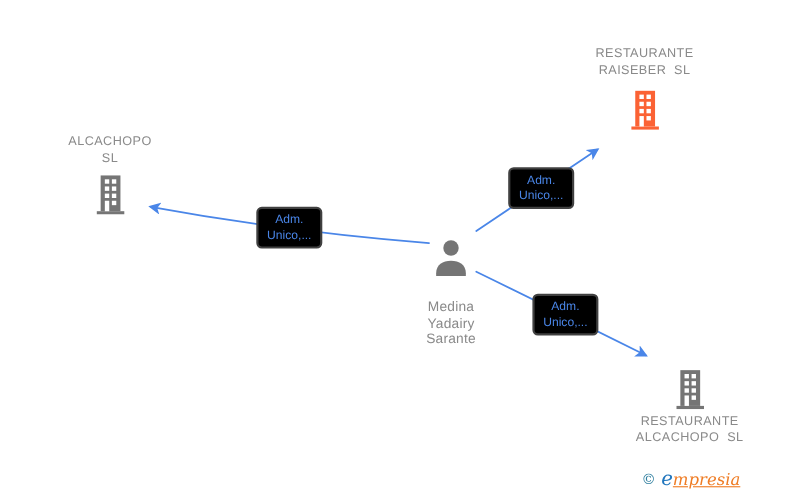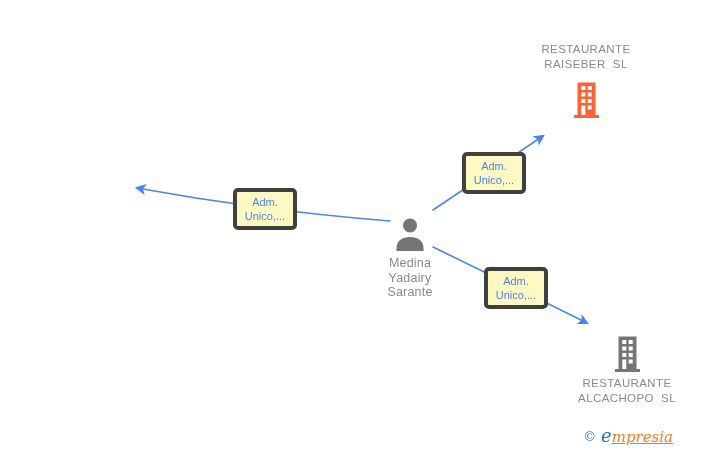--- a/index.html
+++ b/index.html
@@ -13,25 +13,25 @@
   .person-label div{font-size:12.5px;line-height:14.5px;letter-spacing:.2px;}
   .node-icon{display:block;margin:0 auto;}
   .icon-gray{color:#757575;}
   .icon-orange{color:#fb6234;}
 
   #node-kicaizel{left:516px;top:42px;}
   #node-kicaizel .node-icon{margin-top:10px;}
   #node-alcachopo{left:30px;top:122px;}
   #node-alcachopo .node-icon{margin-top:7px;}
   #node-person{left:340px;top:218px;}
-  #node-person .person-label{margin-top:4px;}
+  #node-person .person-label{margin-top:20px;}
   #node-raiseber{left:557px;top:336px;}
   #node-raiseber .company-label{margin-top:4px;}
 
-  .edge-label{position:absolute;width:56px;background:#fef9c3;border:4px solid #404040;
+  .edge-label{position:absolute;width:56px;background:#000000;border:2px solid #404040;
     border-radius:5px;color:#4a86e8;font-size:11px;line-height:14px;text-align:center;
     padding:3px 0;cursor:pointer;}
   #edge-label-0{left:233px;top:188px;}
   #edge-label-1{left:462px;top:152px;}
   #edge-label-2{left:484px;top:267px;}
 
   #watermark{position:absolute;right:3px;bottom:4px;font-style:italic;
     font-family:"DejaVu Serif",serif;font-size:15px;cursor:pointer;}
   #watermark .wm-c{color:#2f7f9f;font-style:normal;font-size:13px;vertical-align:1px;}
   #watermark .wm-e{color:#2176bd;font-size:18px;}
@@ -69,20 +69,40 @@
         <rect x="8.3" y="10.5" width="4" height="4"></rect>
           <rect x="14.7" y="10.5" width="4" height="4"></rect>
         <rect x="8.3" y="17" width="4" height="4"></rect>
           <rect x="14.7" y="17" width="4" height="4"></rect>
         <rect x="8.3" y="23.5" width="4" height="9.5"></rect>
           <rect x="14.7" y="23.5" width="4" height="4"></rect>
       </g>
     </svg>
   </div>
 
+  <div class="node" id="node-alcachopo">
+    <div class="company-label">
+      <div>ALCACHOPO</div>
+      <div>SL</div>
+    </div>
+    <svg class="node-icon icon-gray" width="27" height="36" viewBox="0 0 27 36">
+      <rect x="4.5" y="0.5" width="18" height="32.5" fill="currentColor"></rect>
+      <rect x="1" y="33" width="25" height="3" fill="currentColor"></rect>
+      <g fill="#ffffff">
+        <rect x="8.3" y="4" width="4" height="4"></rect>
+          <rect x="14.7" y="4" width="4" height="4"></rect>
+        <rect x="8.3" y="10.5" width="4" height="4"></rect>
+          <rect x="14.7" y="10.5" width="4" height="4"></rect>
+        <rect x="8.3" y="17" width="4" height="4"></rect>
+          <rect x="14.7" y="17" width="4" height="4"></rect>
+        <rect x="8.3" y="23.5" width="4" height="9.5"></rect>
+          <rect x="14.7" y="23.5" width="4" height="4"></rect>
+      </g>
+    </svg>
+  </div>
 
   <div class="node" id="node-person">
     <svg class="node-icon icon-gray" width="34" height="34" viewBox="0 0 34 34">
       <circle cx="17" cy="7.5" r="7" fill="currentColor"></circle>
       <path d="M3.5 33 v-2.5 c0-8 6-11.5 13.5-11.5 s13.5 3.5 13.5 11.5 V33 z" fill="currentColor"></path>
     </svg>
     <div class="person-label">
       <div>Medina</div>
       <div>Yadairy</div>
       <div>Sarante</div>

